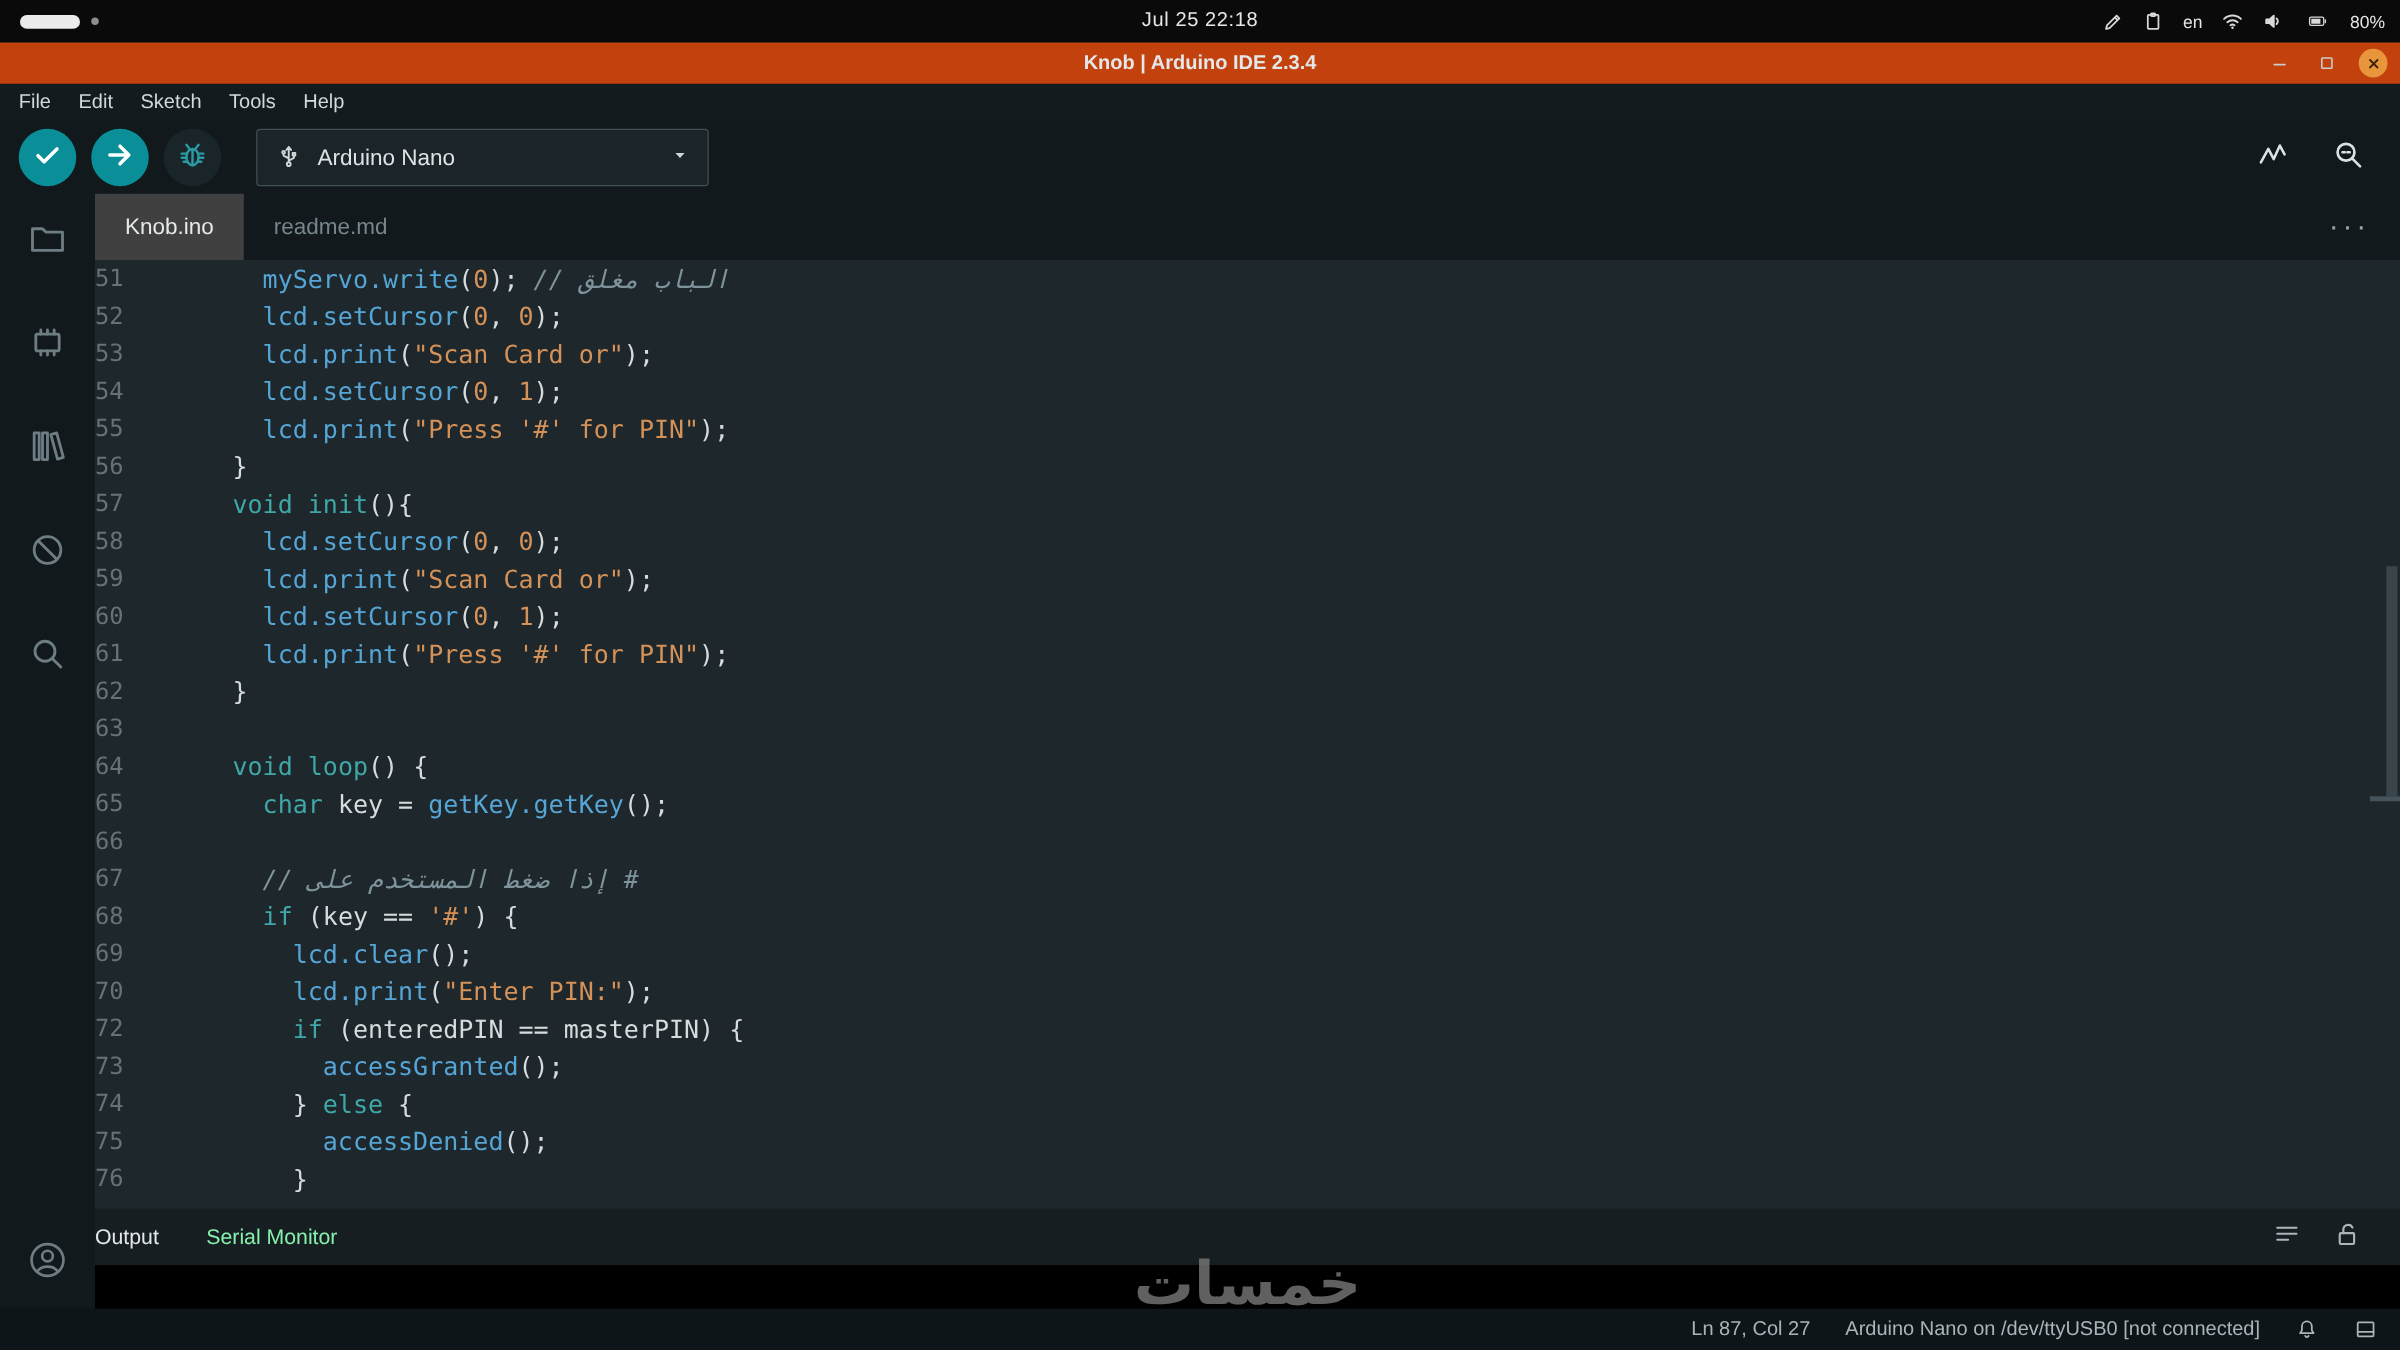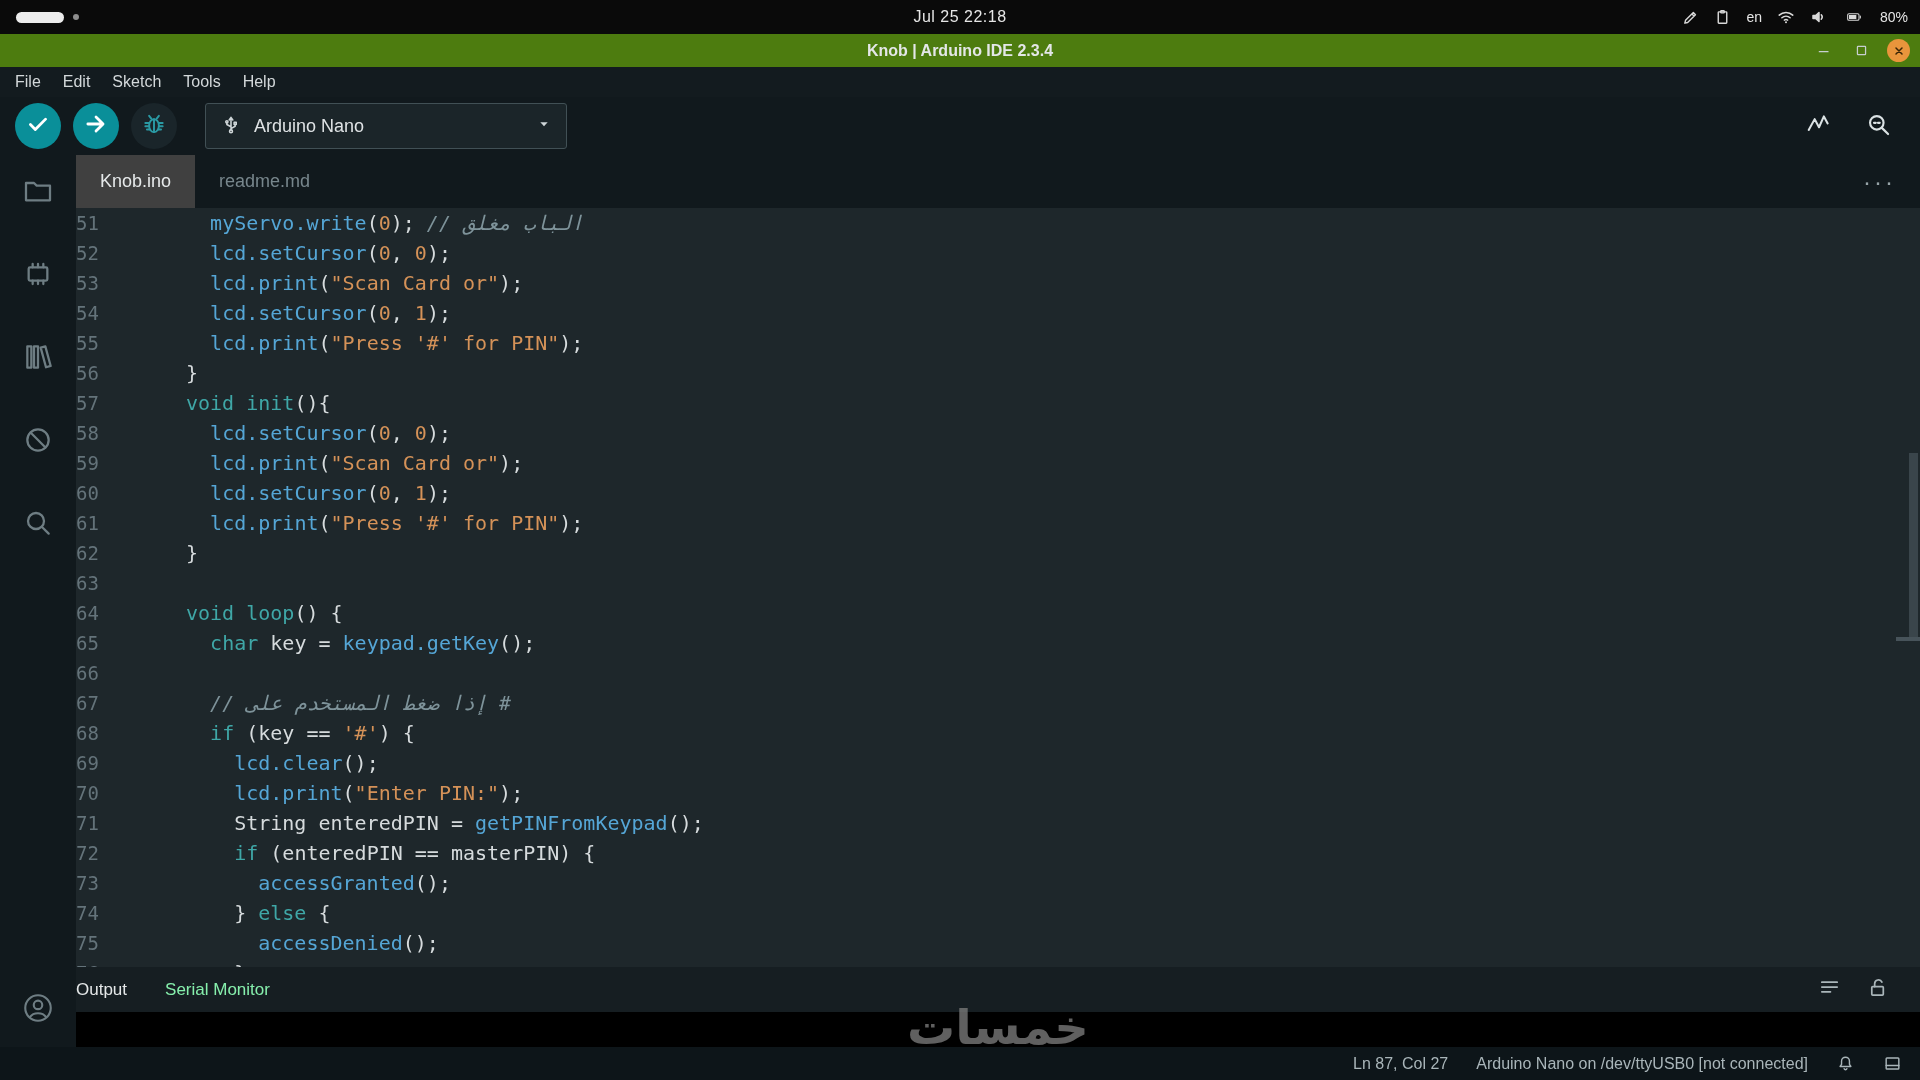--- a/index.html
+++ b/index.html
@@ -15,21 +15,21 @@
   .sys-left { display:flex; align-items:center; margin-left:16px; gap:9px; }
   .pill { width:48px; height:11px; border-radius:6px; background:#ececec; }
   .dot  { width:6px; height:6px; border-radius:50%; background:#8d8d8d; }
   .sys-clock { position:absolute; left:50%; transform:translateX(-50%);
                font-size:16px; letter-spacing:.5px; }
   .sys-right { margin-left:auto; display:flex; align-items:center; gap:15px;
                margin-right:12px; font-size:14px; }
   .sys-right svg { display:block; }
 
   
-  .titlebar { height:33px; background:#4d7c0f; color:#e4e7e8; display:flex;
+  .titlebar { height:33px; background:#c2410c; color:#e4e7e8; display:flex;
               align-items:center; position:relative; flex:none; }
   .win-title { position:absolute; left:50%; transform:translateX(-50%);
                font-size:16px; font-weight:bold; }
   .winbtns { margin-left:auto; display:flex; align-items:center; gap:15px; margin-right:10px; }
   .winbtn { width:22px; height:22px; display:flex; align-items:center; justify-content:center;
             color:#c7ced0; }
   .close-btn { width:23px; height:23px; border-radius:50%; background:#e9953c;
                display:flex; align-items:center; justify-content:center; }
 
   
@@ -340,45 +340,41 @@
             <div class="code-line">
               <span class="ln">63</span>
               <span class="lt"></span>
             </div>
             <div class="code-line">
               <span class="ln">64</span>
               <span class="lt"><span style="color: rgb(63, 167, 167);">void</span><span style="color: rgb(214, 219, 221);"> </span><span style="color: rgb(63, 167, 167);">loop</span><span style="color: rgb(214, 219, 221);">() {</span></span>
             </div>
             <div class="code-line">
               <span class="ln">65</span>
-              <span class="lt"><span style="color: rgb(214, 219, 221);">  </span><span style="color: rgb(63, 167, 167);">char</span><span style="color: rgb(214, 219, 221);"> key = </span><span style="color: rgb(85, 166, 214);">keypad.getKey</span><span style="color: rgb(214, 219, 221);">();</span></span>
+              <span class="lt"><span style="color: rgb(214, 219, 221);">  </span><span style="color: rgb(63, 167, 167);">char</span><span style="color: rgb(214, 219, 221);"> key = </span><span style="color: rgb(85, 166, 214);">getKey.getKey</span><span style="color: rgb(214, 219, 221);">();</span></span>
             </div>
             <div class="code-line">
               <span class="ln">66</span>
               <span class="lt"></span>
             </div>
             <div class="code-line">
               <span class="ln">67</span>
               <span class="lt"><span style="color: rgb(214, 219, 221);">  </span><span style="color: rgb(126, 147, 154); font-style: italic;">// إذا ضغط المستخدم على #</span></span>
             </div>
             <div class="code-line">
               <span class="ln">68</span>
               <span class="lt"><span style="color: rgb(214, 219, 221);">  </span><span style="color: rgb(63, 167, 167);">if</span><span style="color: rgb(214, 219, 221);"> (key == </span><span style="color: rgb(213, 146, 88);">'#'</span><span style="color: rgb(214, 219, 221);">) {</span></span>
             </div>
             <div class="code-line">
               <span class="ln">69</span>
               <span class="lt"><span style="color: rgb(214, 219, 221);">    </span><span style="color: rgb(85, 166, 214);">lcd.clear</span><span style="color: rgb(214, 219, 221);">();</span></span>
             </div>
             <div class="code-line">
               <span class="ln">70</span>
               <span class="lt"><span style="color: rgb(214, 219, 221);">    </span><span style="color: rgb(85, 166, 214);">lcd.print</span><span style="color: rgb(214, 219, 221);">(</span><span style="color: rgb(213, 146, 88);">"Enter PIN:"</span><span style="color: rgb(214, 219, 221);">);</span></span>
-            </div>
-            <div class="code-line">
-              <span class="ln">71</span>
-              <span class="lt"><span style="color: rgb(214, 219, 221);">    String enteredPIN = </span><span style="color: rgb(85, 166, 214);">getPINFromKeypad</span><span style="color: rgb(214, 219, 221);">();</span></span>
             </div>
             <div class="code-line">
               <span class="ln">72</span>
               <span class="lt"><span style="color: rgb(214, 219, 221);">    </span><span style="color: rgb(63, 167, 167);">if</span><span style="color: rgb(214, 219, 221);"> (enteredPIN == masterPIN) {</span></span>
             </div>
             <div class="code-line">
               <span class="ln">73</span>
               <span class="lt"><span style="color: rgb(214, 219, 221);">      </span><span style="color: rgb(85, 166, 214);">accessGranted</span><span style="color: rgb(214, 219, 221);">();</span></span>
             </div>
             <div class="code-line">

